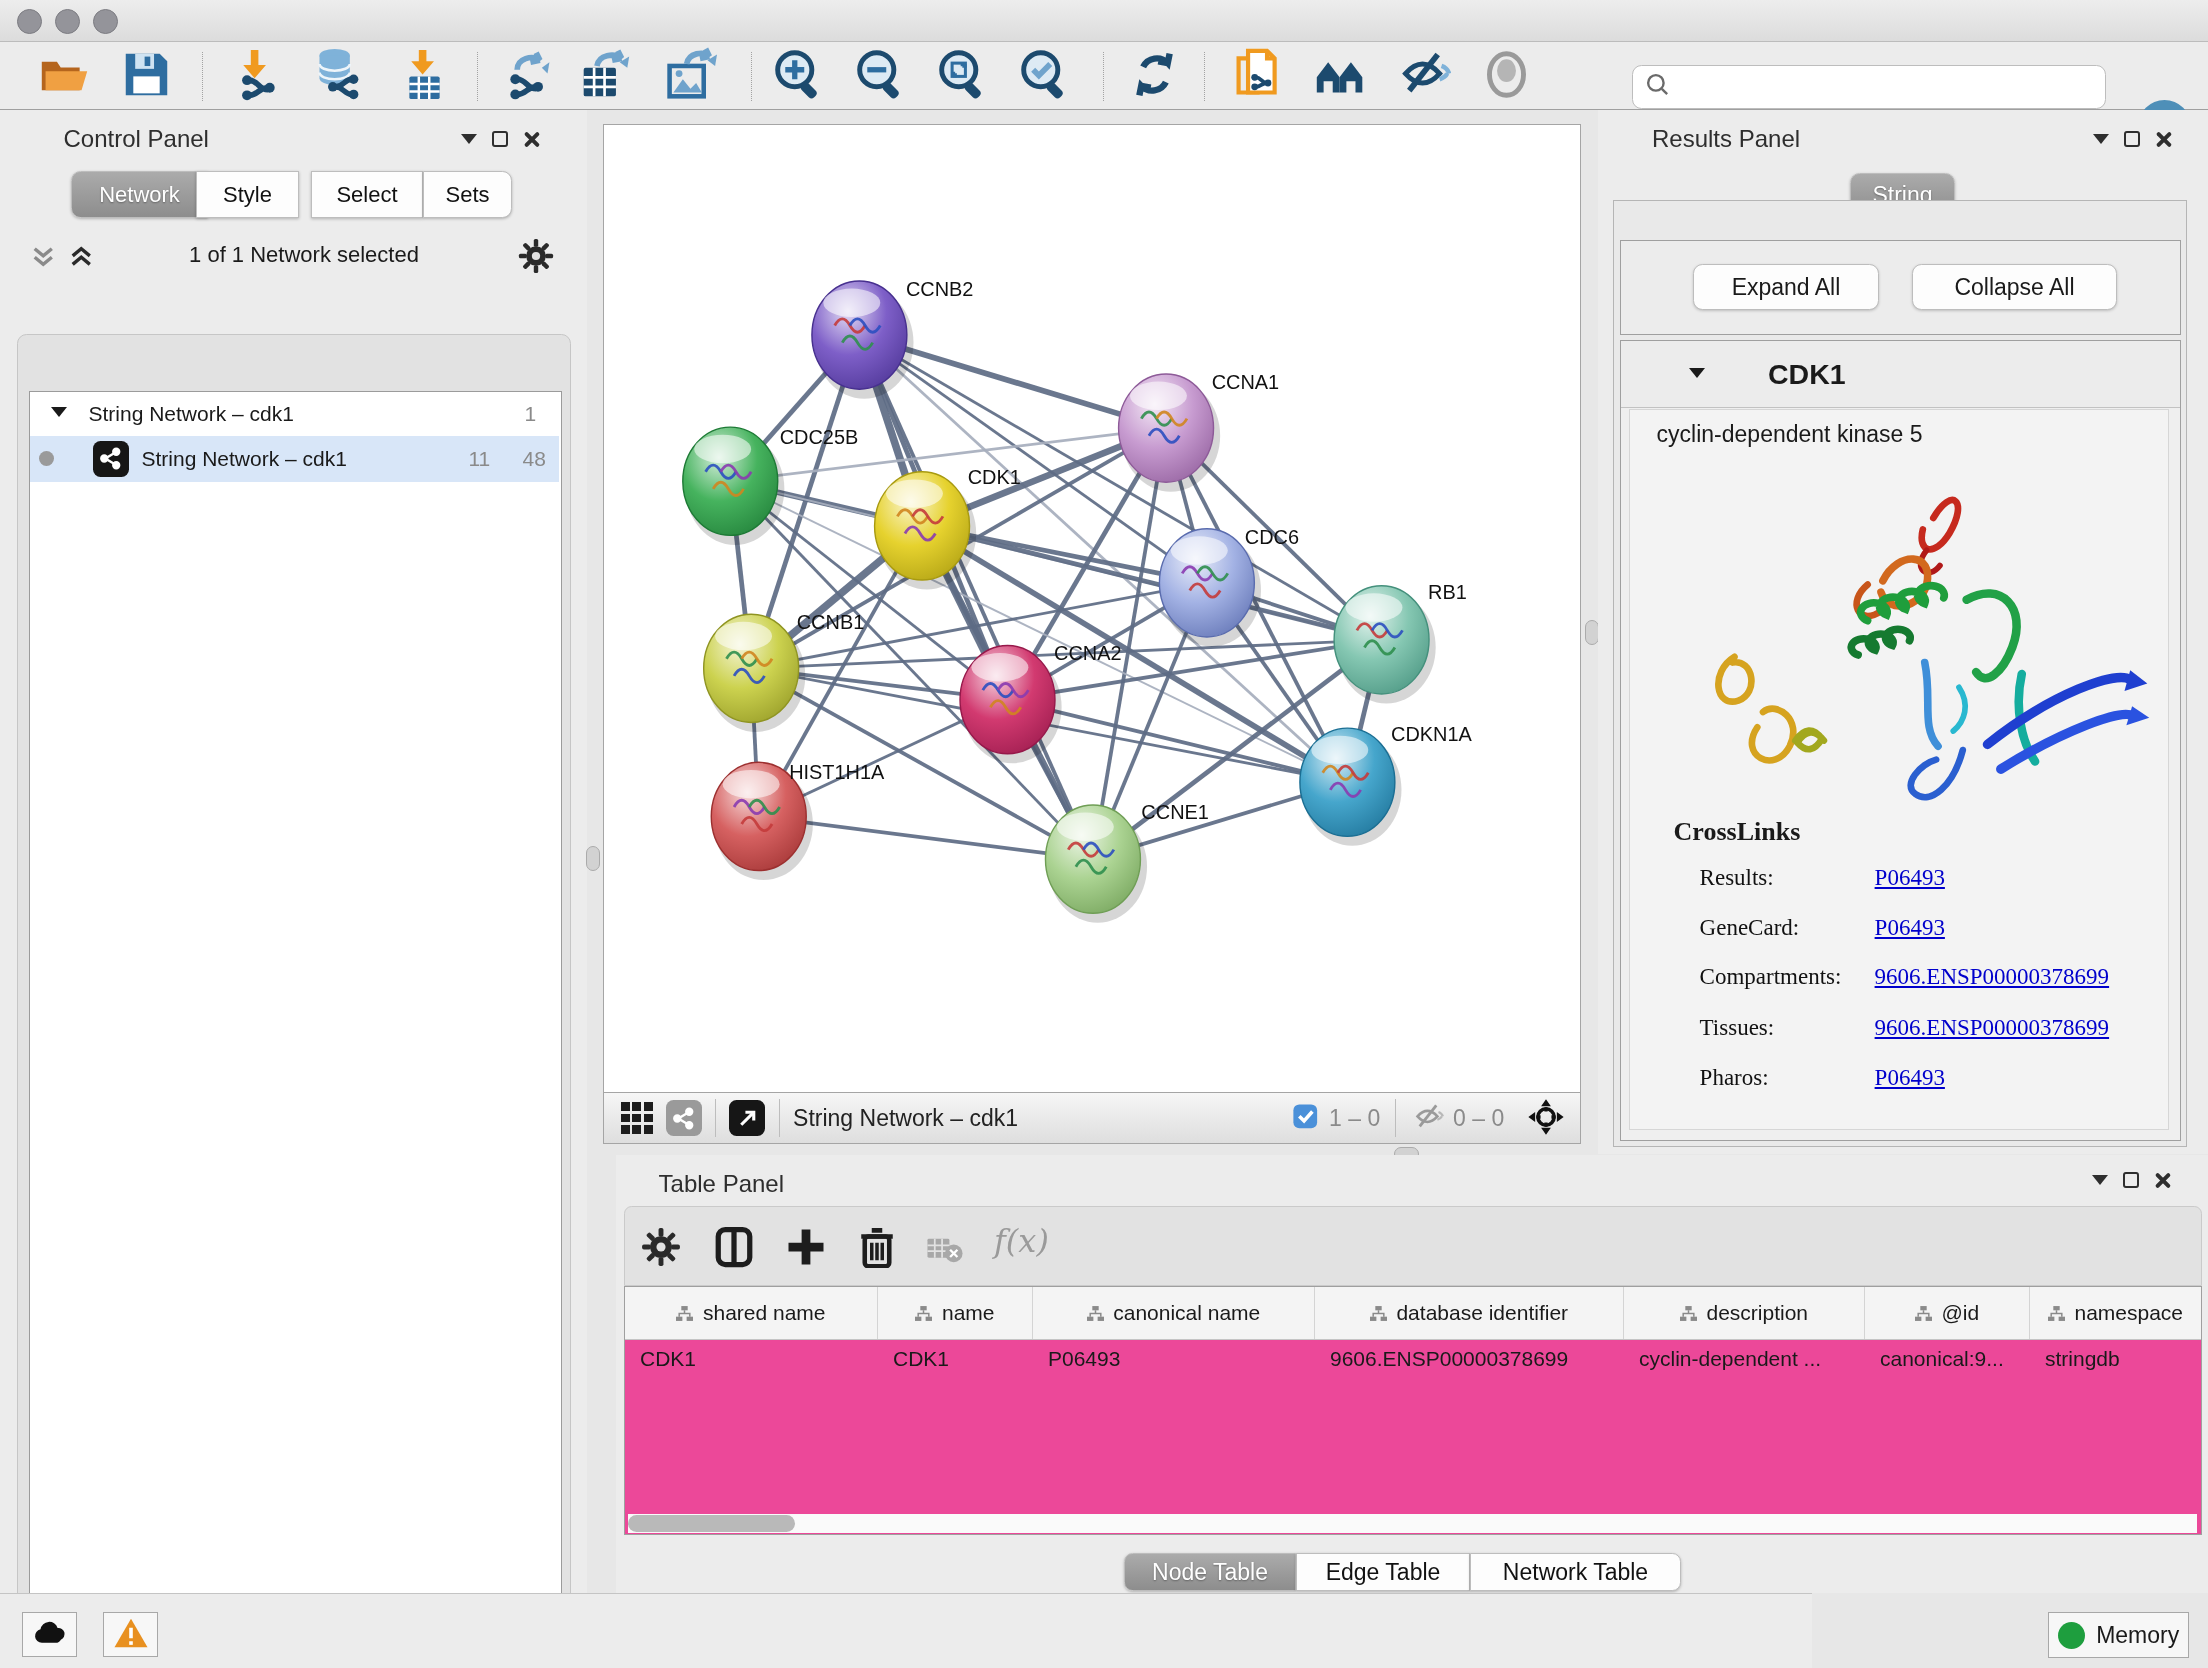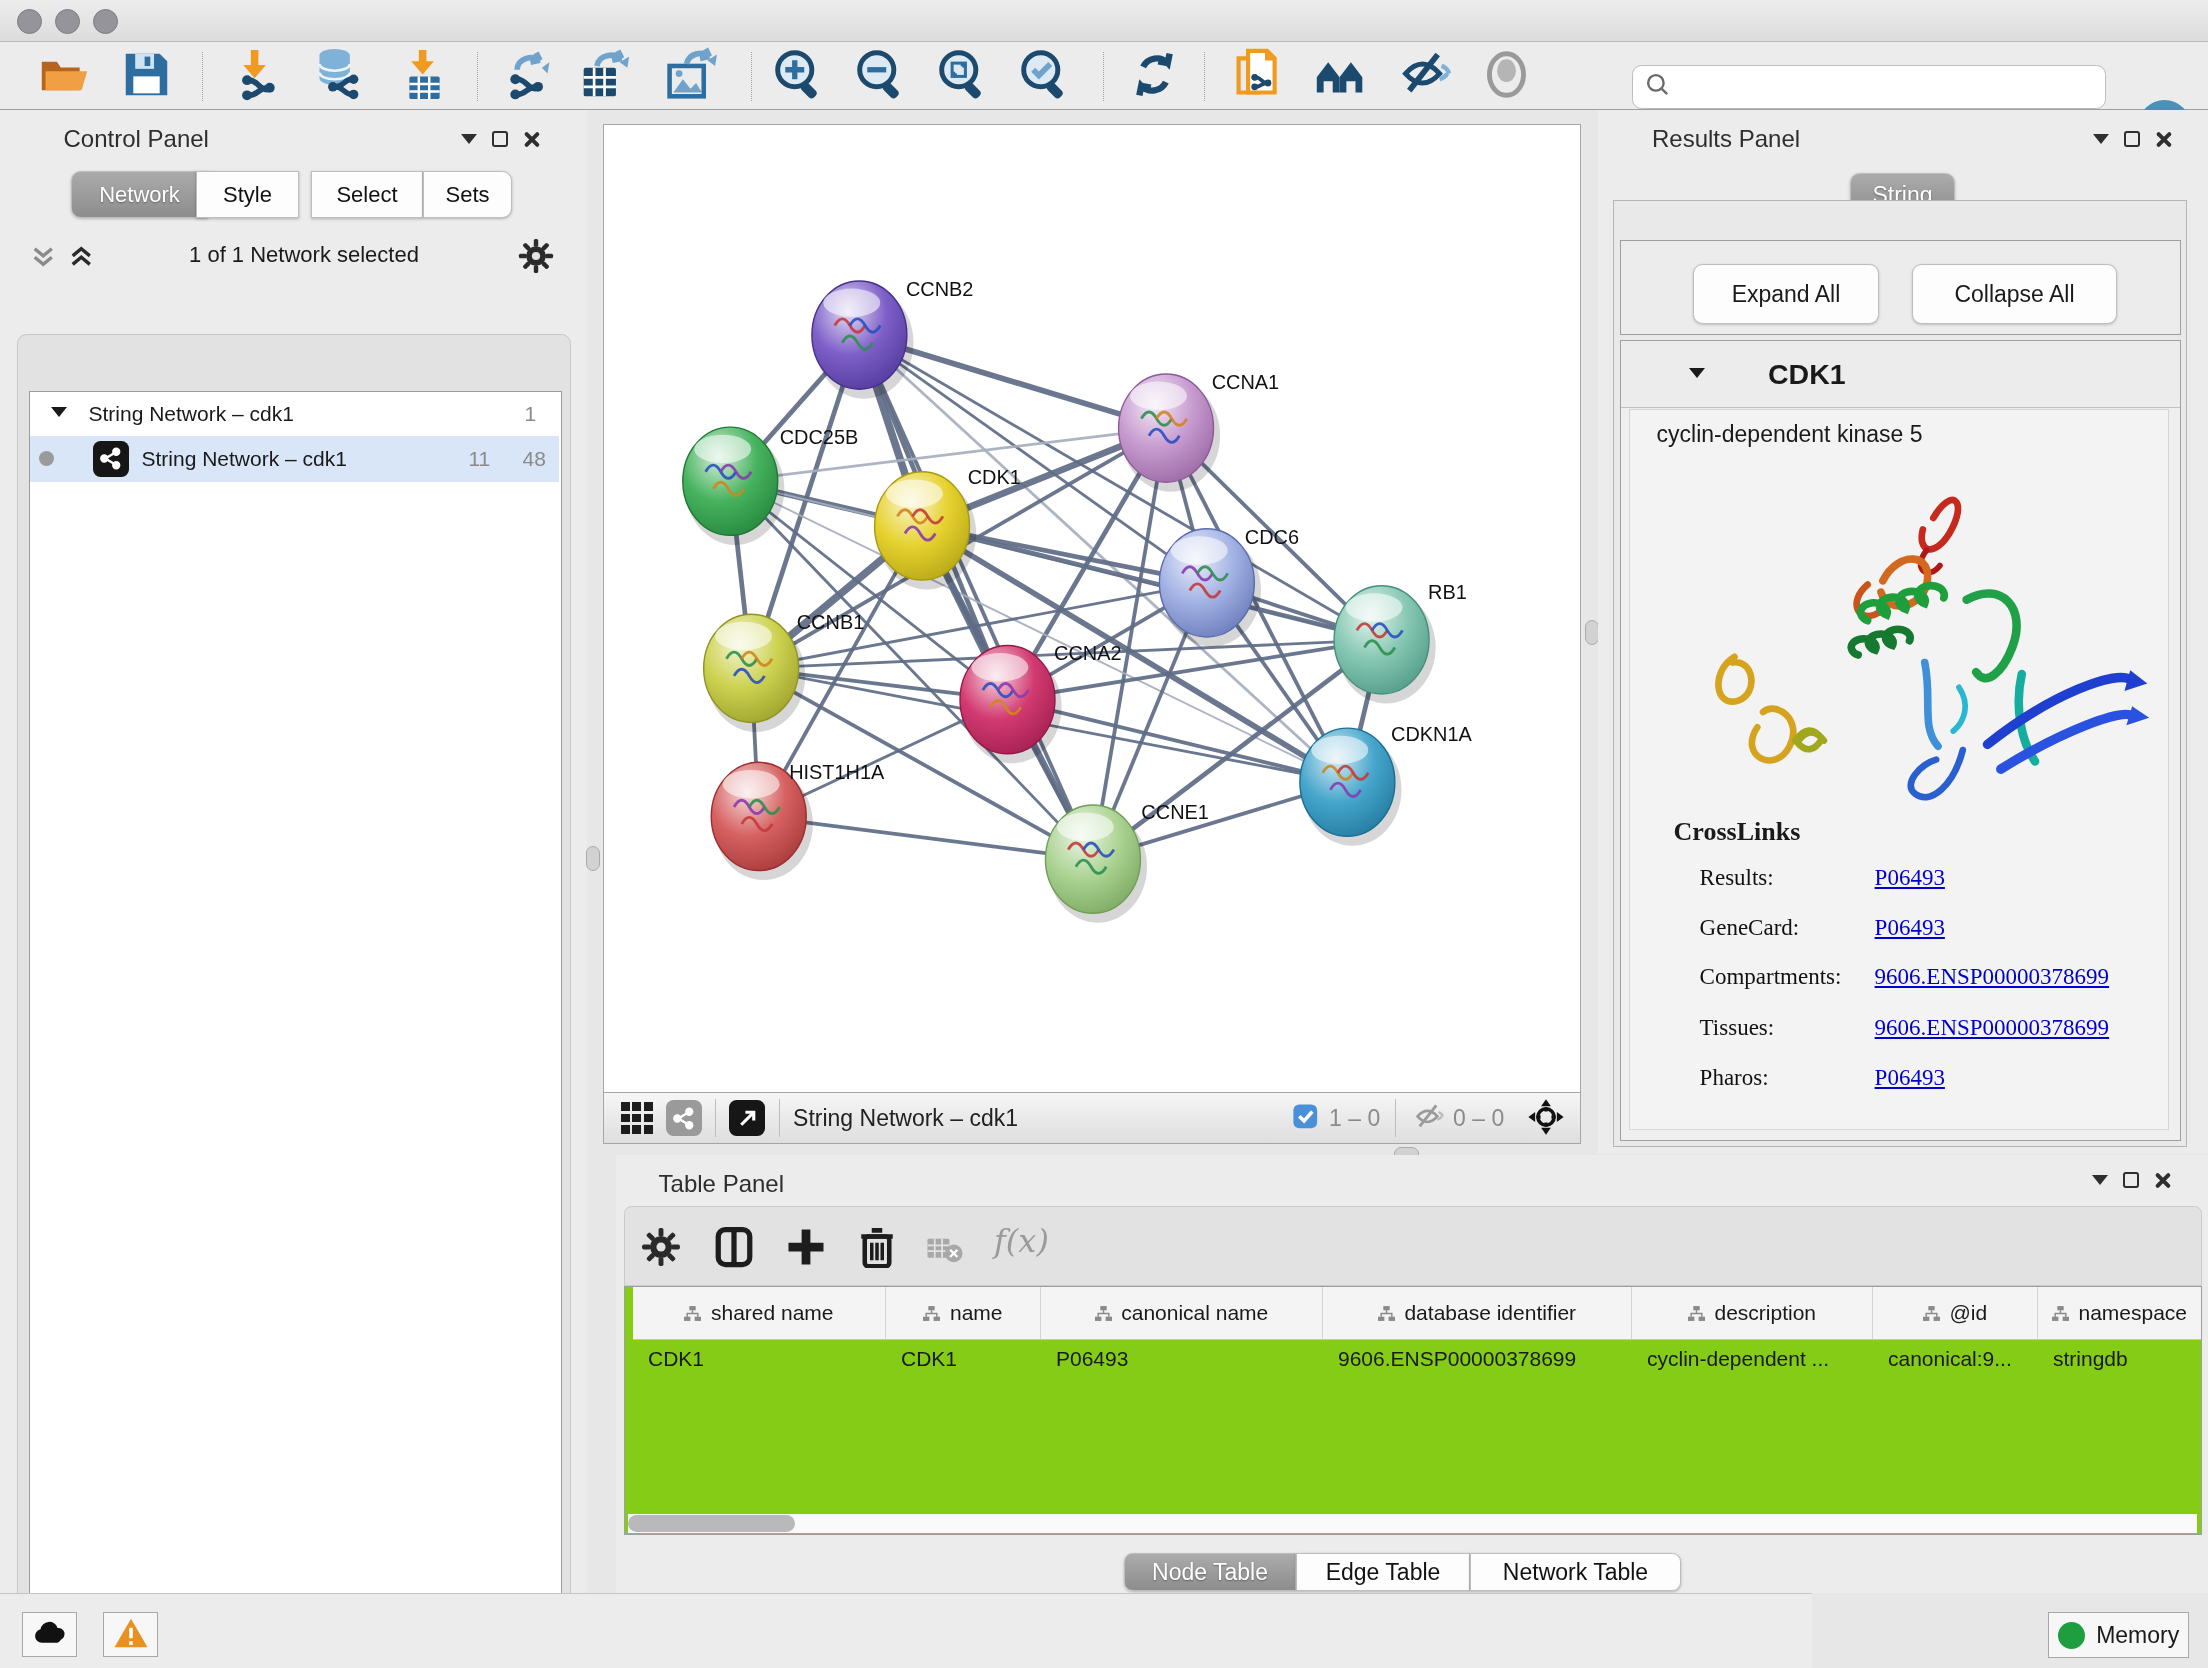--- a/index.html
+++ b/index.html
@@ -45,29 +45,29 @@
   .net-canvas { left:603px; top:124px; width:978px; height:968px; background:#fff; border:1.9px solid #a5a5a5; border-bottom:none; }
   .net-bar { left:603px; top:1092px; width:978px; height:52px; background:linear-gradient(#f6f6f6,#dedede); border:1.9px solid #a5a5a5; display:flex; align-items:center; }
   .nb-sep { width:0; height:38px; border-left:1px solid #bdbdbd; margin:0 13.3px; }
   .gray-badge { width:36px; height:36px; background:#9a9a9a; border-radius:7.6px; display:flex; align-items:center; justify-content:center; }
   .handle { width:14.3px; height:25px; background:#d2d2d2; border:1px solid #ababab; border-radius:7.6px; }
 
   
   .rp-outer { left:1613px; top:200px; width:574px; height:947px; background:#e9e9e9; border:1.9px solid #b5b5b5; }
   .rp-btnbox { left:1620px; top:240px; width:561px; height:95px; background:#ececec; border:1.9px solid #9f9f9f; }
   .rp-content { left:1620px; top:340px; width:561px; height:801px; background:#efefef; border:1.9px solid #9f9f9f; }
-  .rp-btn { height:60px; background:#fdfdfd; border:1px solid #bdbdbd; border-radius:9.5px; font-size:23px; display:flex; align-items:center; justify-content:center; box-shadow:0 1px 2.9px rgba(0,0,0,.2);text-align:center; }
+  .rp-btn { height:46px; background:#fdfdfd; border:1px solid #bdbdbd; border-radius:9.5px; font-size:23px; display:flex; align-items:center; justify-content:center; box-shadow:0 1px 2.9px rgba(0,0,0,.2);text-align:center; }
   .cdk-row { left:0; top:0; width:100%; height:67px; border-bottom:1.9px solid #c2c2c2; background:#ececec; }
   .serif { font-family:"Liberation Serif", serif; }
   .xlink { color:#0000cc; text-decoration:underline; font-family:"Liberation Serif",serif; font-size:23px; }
   .xlabel { font-family:"Liberation Serif",serif; font-size:23px; color:#111; }
 
   
   .tp-toolbar { left:624px; top:1206px; width:1578px; height:80px; background:#e2e2e2; border:1px solid #cacaca; border-radius:7.6px 7.6px 0 0; }
-  .tp-table { left:624px; top:1286px; width:1578px; height:249px; background:#84cc16; border:1.9px solid #9f9f9f;padding-left:8px; }
+  .tp-table { left:624px; top:1286px; width:1578px; height:249px; background:#ec4899; border:1.9px solid #9f9f9f; }
   .thead { display:flex; height:53px; background:#f4f4f4; border-bottom:1.9px solid #c4c4c4; }
   .th { display:flex; align-items:center; justify-content:center; gap:9.5px; font-size:21px; border-right:1px solid #d4d4d4; overflow:hidden; white-space:nowrap; }
   .trow { display:flex; height:38px; align-items:center; }
   .td { font-size:21px; padding-left:15px; overflow:hidden; white-space:nowrap; }
   .hscroll { left:628px; top:1514px; width:1569px; height:19px; background:#fafafa; }
   .hthumb { left:0px; top:1px; width:167px; height:17px; background:#b9b9b9; border-radius:8.6px; }
 
   
   .statusbar { left:0; top:1593px; width:1812px; height:75px; background:#ececec; border-top:1.9px solid #c4c4c4; }
   .sq-btn { width:55px; height:45px; background:#f7f7f7; border:1.9px solid #a8a8a8; display:flex; align-items:center; justify-content:center; }

